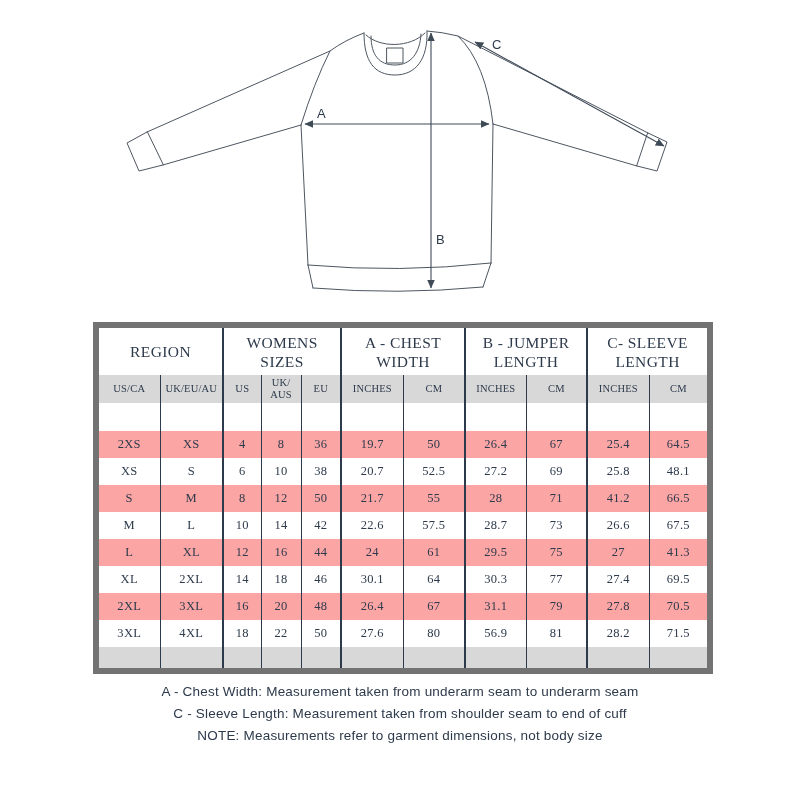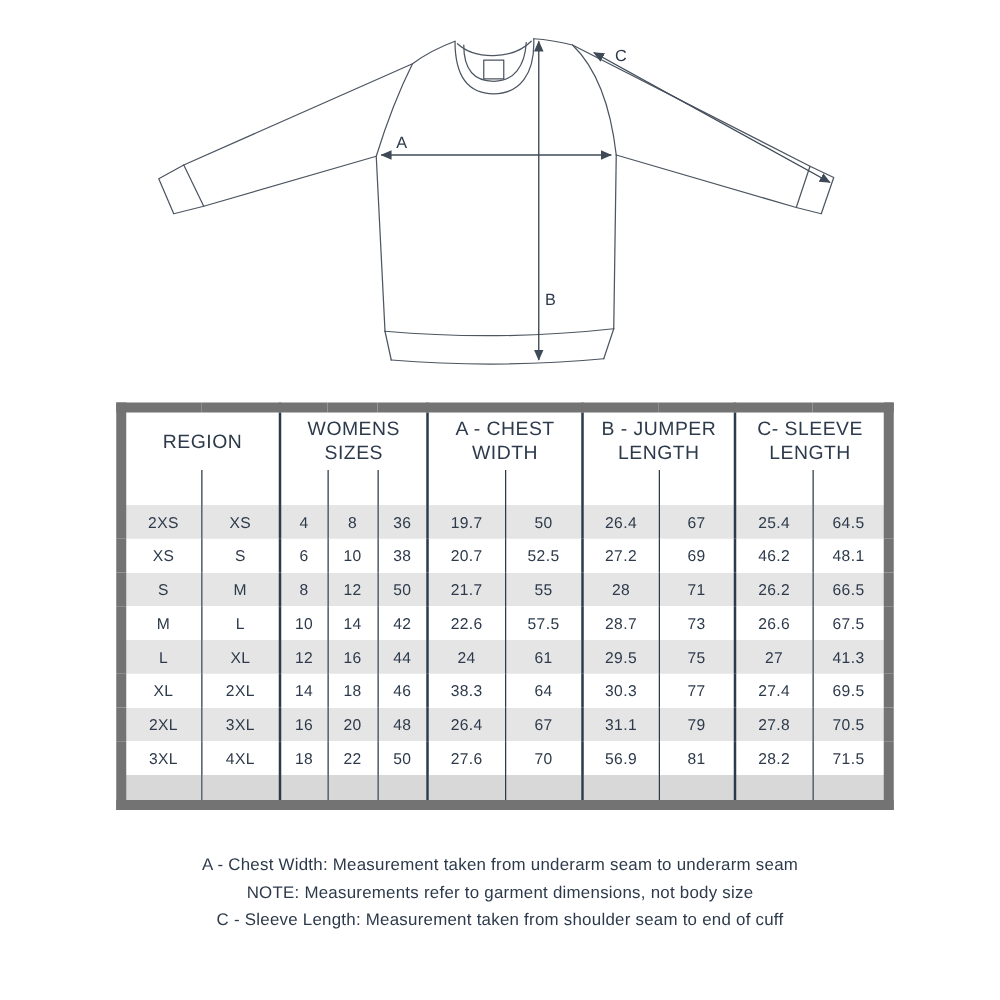--- a/index.html
+++ b/index.html
@@ -18,21 +18,22 @@
   .sketch { fill: none; stroke: #4d5661; stroke-width: 1; stroke-linejoin: round; stroke-linecap: round; }
   .measure { fill: none; stroke: #3f4a57; stroke-width: 1.1; }
   .dim-label { fill: #2d3a4b; font-size: 13px; font-family: "Liberation Sans", sans-serif; }
 
   
   .table-wrap { position: absolute; left: 93px; top: 322px; width: 614px; }
   table.size-table {
     border-collapse: collapse;
     width: 614px;
     table-layout: fixed;
-    border: 8px solid #737373;
+    border: 6px solid #737373;
+    font-family: Liberation Serif, serif;
   }
   .size-table th, .size-table td {
     border-left: 1px solid #2d3a4b;
     text-align: center;
     vertical-align: middle;
     font-weight: normal;
     overflow: hidden;
   }
   .size-table th:first-child, .size-table td:first-child { border-left: none; }
   .size-table .gsep { border-left-width: 2px; }
@@ -46,21 +47,21 @@
   tr.subheader-row td {
     height: 28px;
     font-size: 10.5px;
     letter-spacing: 0.2px;
     line-height: 12px;
     background: #d8d8d8;
   }
   tr.spacer-row-top td { height: 28px; background: #ffffff; }
   tr.spacer-row-bottom td { height: 24px; background: #d8d8d8; }
   tr.data-row td { height: 27px; font-size: 12.5px; letter-spacing: 0.3px; }
-  tr.data-row.gray td { background: #e5e5e5; }
+  tr.data-row.gray td { background: #fca5a5; }
 
   
   .notes {
     position: absolute; left: 0; top: 681px; width: 800px;
     text-align: center;
   }
   .notes .note-line {
     font-size: 13.5px;
     line-height: 22px;
     letter-spacing: 0.2px;
@@ -141,20 +142,33 @@
           <th colspan="2">REGION</th>
           <th colspan="3" class="gsep">WOMENS
 SIZES</th>
           <th colspan="2" class="gsep">A - CHEST
 WIDTH</th>
           <th colspan="2" class="gsep">B - JUMPER
 LENGTH</th>
           <th colspan="2" class="gsep">C- SLEEVE
 LENGTH</th>
         </tr>
+        <tr class="subheader-row">
+          <td>US/CA</td>
+          <td>UK/EU/AU</td>
+          <td class="gsep">US</td>
+          <td>UK/ AUS</td>
+          <td>EU</td>
+          <td class="gsep">INCHES</td>
+          <td>CM</td>
+          <td class="gsep">INCHES</td>
+          <td>CM</td>
+          <td class="gsep">INCHES</td>
+          <td>CM</td>
+        </tr>
         <tr class="spacer-row-top">
           <td></td>
             <td></td>
             <td class="gsep"></td>
             <td></td>
             <td></td>
             <td class="gsep"></td>
             <td></td>
             <td class="gsep"></td>
             <td></td>
@@ -178,34 +192,34 @@
           <tr class="data-row">
             <td>XS</td>
             <td>S</td>
             <td class="gsep">6</td>
             <td>10</td>
             <td>38</td>
             <td class="gsep">20.7</td>
             <td>52.5</td>
             <td class="gsep">27.2</td>
             <td>69</td>
-            <td class="gsep">46.2</td>
+            <td class="gsep">25.8</td>
             <td>48.1</td>
           </tr>
           <tr class="data-row gray">
             <td>S</td>
             <td>M</td>
             <td class="gsep">8</td>
             <td>12</td>
             <td>50</td>
             <td class="gsep">21.7</td>
             <td>55</td>
             <td class="gsep">28</td>
             <td>71</td>
-            <td class="gsep">26.2</td>
+            <td class="gsep">41.2</td>
             <td>66.5</td>
           </tr>
           <tr class="data-row">
             <td>M</td>
             <td>L</td>
             <td class="gsep">10</td>
             <td>14</td>
             <td>42</td>
             <td class="gsep">22.6</td>
             <td>57.5</td>
@@ -226,21 +240,21 @@
             <td>75</td>
             <td class="gsep">27</td>
             <td>41.3</td>
           </tr>
           <tr class="data-row">
             <td>XL</td>
             <td>2XL</td>
             <td class="gsep">14</td>
             <td>18</td>
             <td>46</td>
-            <td class="gsep">38.3</td>
+            <td class="gsep">30.1</td>
             <td>64</td>
             <td class="gsep">30.3</td>
             <td>77</td>
             <td class="gsep">27.4</td>
             <td>69.5</td>
           </tr>
           <tr class="data-row gray">
             <td>2XL</td>
             <td>3XL</td>
             <td class="gsep">16</td>
@@ -253,21 +267,21 @@
             <td class="gsep">27.8</td>
             <td>70.5</td>
           </tr>
           <tr class="data-row">
             <td>3XL</td>
             <td>4XL</td>
             <td class="gsep">18</td>
             <td>22</td>
             <td>50</td>
             <td class="gsep">27.6</td>
-            <td>70</td>
+            <td>80</td>
             <td class="gsep">56.9</td>
             <td>81</td>
             <td class="gsep">28.2</td>
             <td>71.5</td>
           </tr>
           <tr class="spacer-row-bottom">
           <td></td>
             <td></td>
             <td class="gsep"></td>
             <td></td>
@@ -278,17 +292,17 @@
             <td></td>
             <td class="gsep"></td>
             <td></td>
         </tr>
       </tbody>
     </table>
   </div>
 
   <div class="notes">
     <div class="note-line">A - Chest Width: Measurement taken from underarm seam to underarm seam</div>
+    <div class="note-line">C - Sleeve Length: Measurement taken from shoulder seam to end of cuff</div>
     <div class="note-line">NOTE: Measurements refer to garment dimensions, not body size</div>
-    <div class="note-line">C - Sleeve Length: Measurement taken from shoulder seam to end of cuff</div>
   </div>
 
 </div>
 
 </body></html>

